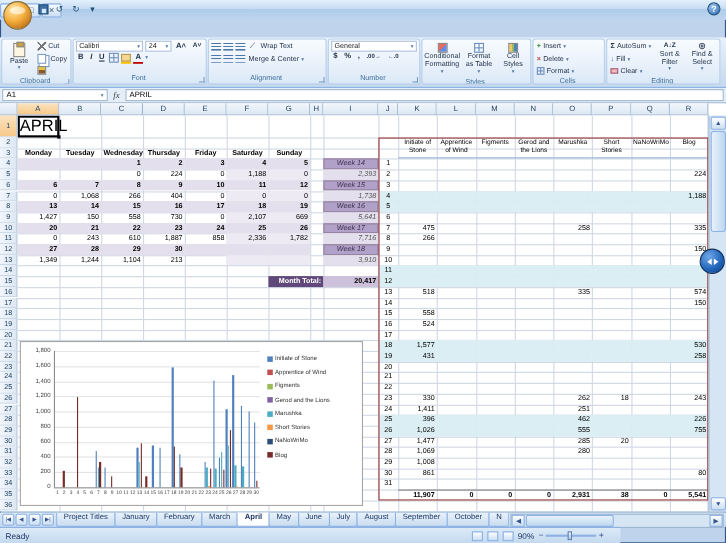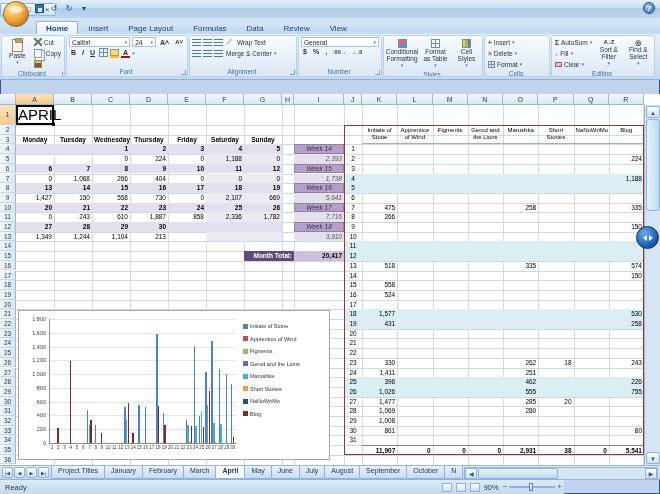--- a/index.html
+++ b/index.html
@@ -138,21 +138,21 @@
   .hscroll { flex:1; height:13px; margin:1px 2px 0; background:#D6E5F4; border:1px solid #9EB6CE; position:relative; }
   .harrow { position:absolute; top:0; width:12px; height:11px; background:linear-gradient(#FDFEFF,#CCDFF2);
     border:1px solid #8DB2E3; font-size:6px; color:#33548B; text-align:center; line-height:11px; }
   .hthumb { position:absolute; left:13px; top:0; width:80px; height:11px; background:linear-gradient(#E8F2FC,#BDD7F0);
     border:1px solid #8DB2E3; border-radius:2px; }
 
   
   .statusbar { position:absolute; left:0; top:479px; width:564px; height:15px;
     background:linear-gradient(#DCEAF7,#C3D9EF); border-top:1px solid #8DB2E3; display:flex; align-items:center; font-size:7.5px; color:#1F3864; }
   .status-mode { padding-left:5px; flex:1; }
-  .sb-right { display:flex; align-items:center; gap:4px; padding-right:2px; }
+  .sb-right { display:flex; align-items:center; gap:4px; padding-right:15px; }
   .viewbtn { width:10px; height:9px; background:linear-gradient(#FDFEFF,#CCDFF2); border:1px solid #8DB2E3; }
   .zoomslider { display:flex; align-items:center; gap:2px; }
   .ztrack { width:46px; height:2px; background:#8DB2E3; position:relative; }
   .zthumb { position:absolute; left:20px; top:-3px; width:4px; height:8px; background:linear-gradient(#FDFEFF,#AECBEA); border:1px solid #5E84B5; }
   .zsign { font-size:8px; color:#33548B; line-height:8px; }
 
   
   .fwidget { position:absolute; left:636px; top:226px; width:23px; height:23px; border-radius:50%;
     background:radial-gradient(circle at 35% 30%, #6FA8E8, #1E62B8 60%, #143E7A); border:1px solid #0E2C56;
     z-index:9; display:flex; align-items:center; justify-content:center; gap:2px; }
@@ -174,29 +174,20 @@
       <span class="qbtn">↻</span>
       <span class="qbtn caret">▾</span>
     </div>
     <div class="winbtns">
       <div class="winbtn">–</div>
       <div class="winbtn">□</div>
       <div class="winbtn">×</div>
     </div>
   </div>
 
-  <div class="tabrow" id="ribbon-tabs">
-      <div class="rtab active">Home</div>
-      <div class="rtab">Insert</div>
-      <div class="rtab">Page Layout</div>
-      <div class="rtab">Formulas</div>
-      <div class="rtab">Data</div>
-      <div class="rtab">Review</div>
-      <div class="rtab">View</div>
-    </div>
   <div class="helpbtn">?</div>
 
   <div class="ribbon">
     <div class="grp" style="width:64px">
       <div class="grp-body">
         <div class="bigbtn">
           <span class="icon-paste"></span>
           <span>Paste</span>
           <span class="caret">▾</span>
         </div>
@@ -354,20 +345,28 @@
         <div class="bigbtn" style="width:30px">
           <span class="fmt">◎</span>
           <span>Find &amp; Select</span>
             <span class="caret">▾</span>
         </div>
       </div>
       <div class="grp-label"><span>Editing</span></div>
     </div>
   </div>
 
+  <div class="fbar">
+    <div class="namebox">
+        <span>A1</span>
+        <span class="caret">▾</span>
+      </div>
+    <span class="fx">fx</span>
+    <div class="finput">APRIL</div>
+  </div>
 
   <div class="sheet">
     <div class="corner"></div>
     <div class="colhdrs" id="colhdrs">
         <div class="chdr hdr-sel" style="left: 0px; width: 38px;">A</div>
         <div class="chdr" style="left: 38px; width: 38px;">B</div>
         <div class="chdr" style="left: 76px; width: 38px;">C</div>
         <div class="chdr" style="left: 114px; width: 38px;">D</div>
         <div class="chdr" style="left: 152px; width: 38px;">E</div>
         <div class="chdr" style="left: 190px; width: 38px;">F</div>

